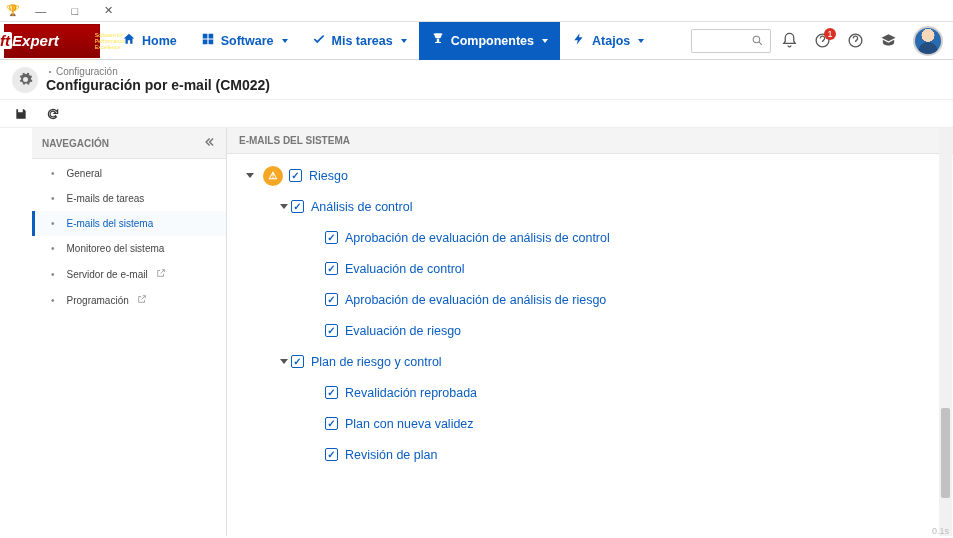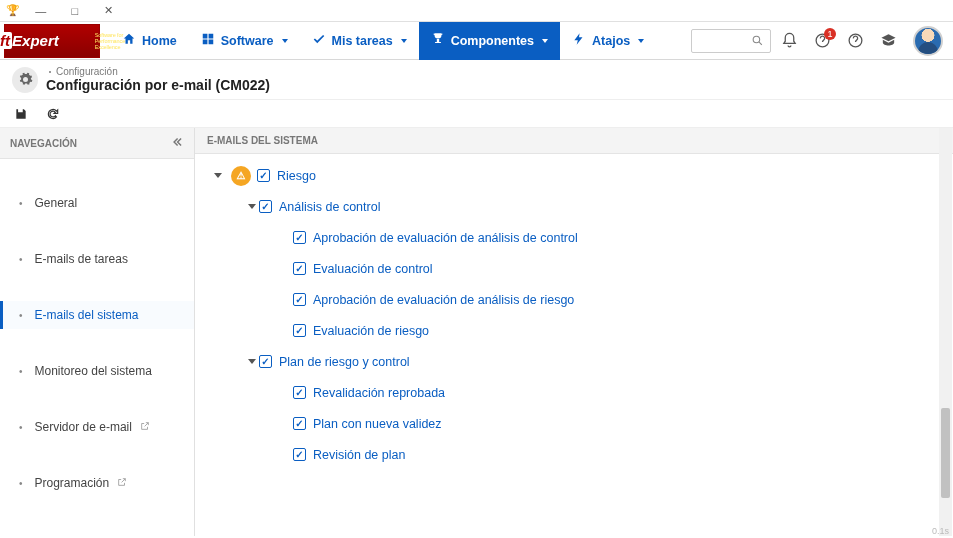--- a/index.html
+++ b/index.html
@@ -36,27 +36,27 @@
 .gear-badge { width: 26px; height: 26px; border-radius: 50%; background: #eaeaea; display: flex; align-items: center; justify-content: center; color: #666; }
 .gear-badge svg { width: 15px; height: 15px; }
 .breadcrumb { font-size: 10px; color: #7a7a7a; display:flex; align-items:center; gap:2px;}
 .breadcrumb svg { width:8px; height:8px;}
 .page-title { font-size: 14px; font-weight: bold; color: #222; }
 
 .toolbar { height: 28px; display: flex; align-items: center; padding: 0 14px; gap: 18px; border-bottom: 1px solid #eee; }
 .toolbar .tbtn svg { width: 14px; height: 14px; display:block; }
 .toolbar .tbtn { color: #333; }
 
-.body { display: flex; height: calc(538px - 22px - 38px - 42px - 28px); }
+.body { display: flex; height: calc(538px - 22px - 38px - 42px - 28px); padding-left: 32px; }
 
 .sidebar { width: 195px; border-right: 1px solid #e0e0e0; display:flex; flex-direction:column;}
 .side-header { background:#f4f4f4; border-bottom:1px solid #e4e4e4; font-size: 10px; font-weight: bold; color:#777; padding: 7px 10px; display:flex; align-items:center; justify-content:space-between;}
 .side-header svg{width:14px;height:14px;}
 .side-list { padding: 2px 0; }
-.side-item { font-size: 12px; color:#444; padding: 7px 10px 7px 16px; cursor:pointer; display:flex; align-items:center; gap:6px; border-left:3px solid transparent;margin-top:28px;}
+.side-item { font-size: 10px; color:#444; padding: 7px 10px 7px 16px; cursor:pointer; display:flex; align-items:flex-end; gap:6px; border-left:3px solid transparent;}
 .side-item::before { content:"•"; color:#888; margin-right:6px; font-size: 10px;}
 .side-item.active { color:#0a5ec2; border-left-color:#0a5ec2; background:#f8fbfe;}
 .ext-icon { color:#999; font-size:10px; margin-left:2px;}
 .ext-icon svg{width:10px;height:10px;}
 
 .main { flex:1; position:relative; overflow:hidden;}
 .main-header { background:#f4f4f4; border-bottom:1px solid #e4e4e4; font-size: 10px; font-weight: bold; color:#777; padding: 7px 12px;}
 .tree { padding: 6px 10px; position:relative;}
 .tree-row { display:flex; align-items:center; font-size:12.5px; color:#0a5ec2; height: 31px;}
 .tree-row .indent { flex-shrink:0;}

